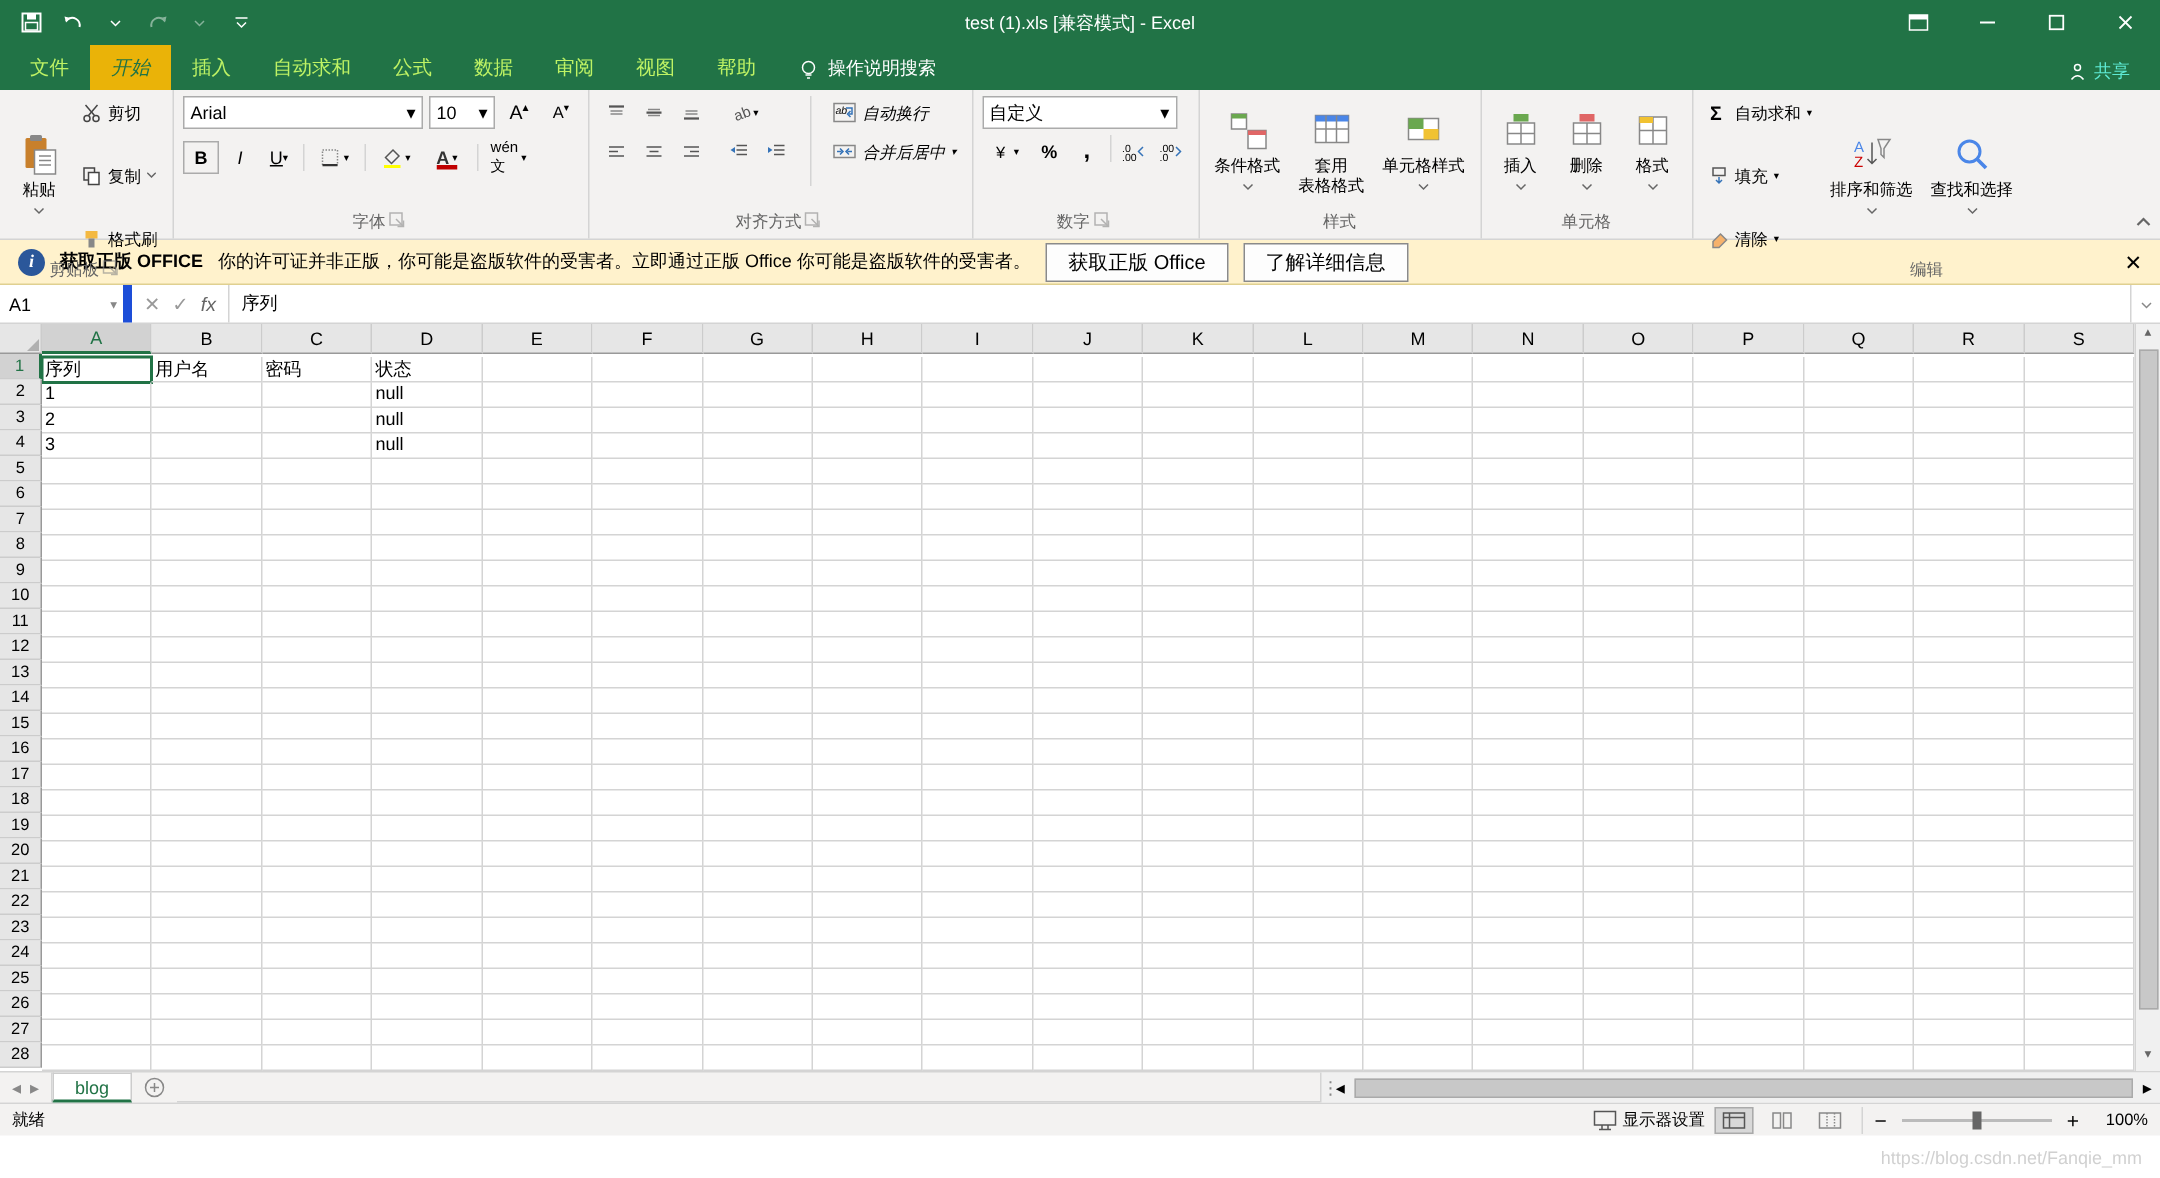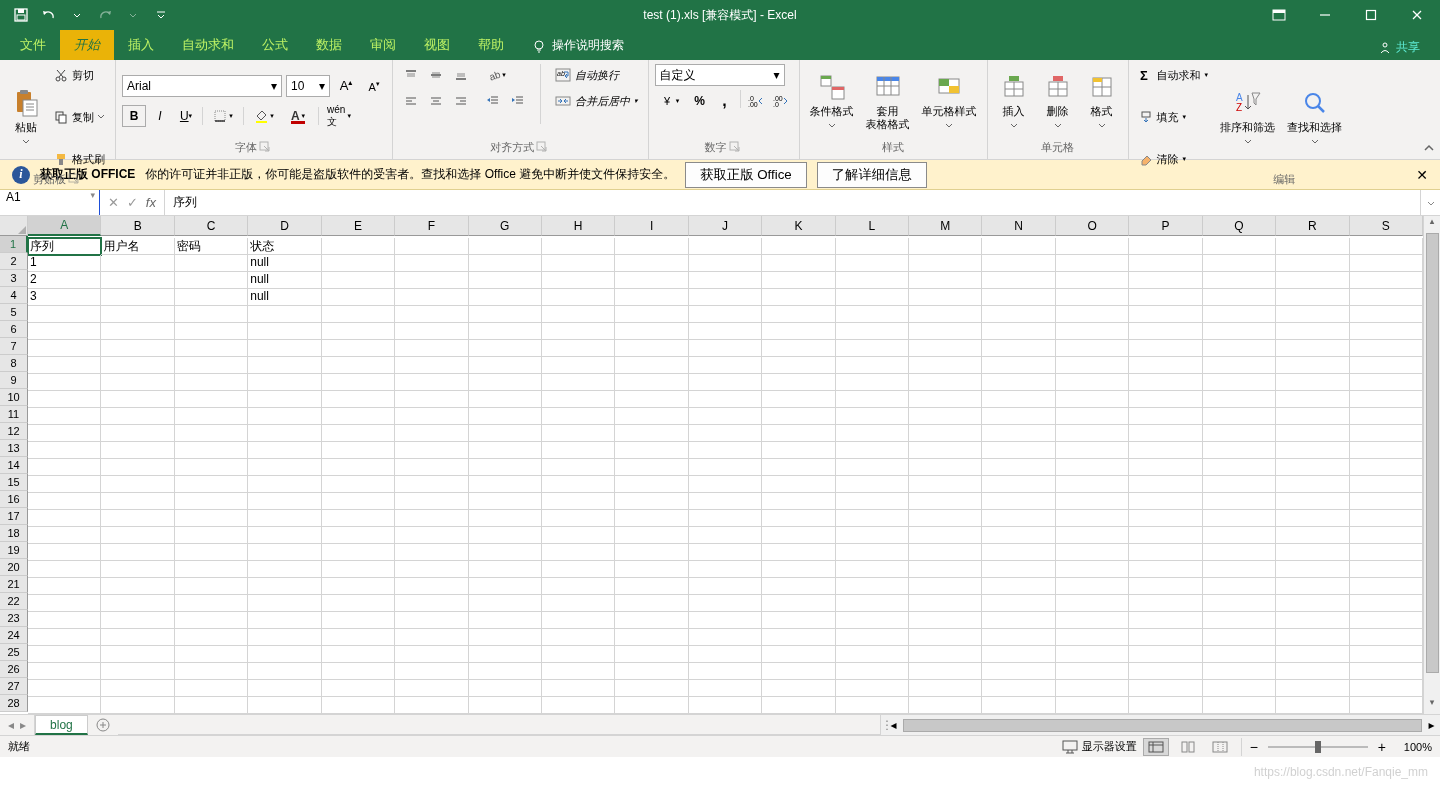--- a/index.html
+++ b/index.html
@@ -42,21 +42,21 @@
 .ribbon-collapse { position: absolute; right: 4px; bottom: 4px; cursor: pointer; }
 
 
 .license-bar { height: 30px; background: #fff2cc; border-bottom: 1px solid #e0d090; display: flex; align-items: center; padding: 0 12px; gap: 10px; font-size: 12px; }
 .lic-icon { width: 18px; height: 18px; border-radius: 50%; background: #2b579a; color: #fff; display: flex; align-items: center; justify-content: center; font-weight: bold; font-style: italic; font-family: Georgia,serif; }
 .lic-btn { padding: 3px 14px; border: 1px solid #8a8a8a; background: #fdfdfd; cursor: pointer; }
 .lic-close { margin-left: auto; cursor: pointer; font-size: 14px; }
 
 
 .formula-bar { height: 26px; border-bottom: 1px solid #d4d4d4; display: flex; align-items: stretch; }
-.name-box { width: 100px; border-right: 1px solid #1d4ed8; display: flex; padding: 0 6px; position: relative; }
+.name-box { width: 88px; border-right: 6px solid #1d4ed8; display: flex; align-items: center; padding: 0 6px; position: relative; }
 .name-box .arr { position: absolute; right: 4px; }
 .fb-btns { display: flex; align-items: center; border-right: 1px solid #d4d4d4; padding: 0 8px; gap: 8px; }
 .fb-btn { color: #999; cursor: pointer; font-size: 13px; }
 .fx { font-style: italic; color: #666; }
 .formula-input { flex: 1; padding: 0 8px; display: flex; align-items: center; }
 .fb-expand { width: 20px; border-left: 1px solid #d4d4d4; display: flex; align-items: center; justify-content: center; cursor: pointer; }
 
 
 .grid-container { height: 498px; display: flex; }
 .corner { width: 28px; height: 20px; background: #e6e6e6; border-right: 1px solid #ccc; border-bottom: 1px solid #999; display: flex; align-items: flex-end; justify-content: flex-end; }
@@ -242,21 +242,21 @@
     <div class="rgroup-label">
         <span>剪贴板</span>
         <svg class="dlauncher" width="12" height="12">
           <rect x="1" y="1" width="8" height="8" fill="none" stroke="#888"></rect>
           <path d="M5 5 L10 10 M10 6 L10 10 L6 10" fill="none" stroke="#888"></path>
         </svg>
       </div>
   </div>
 
   <div class="rgroup">
-    <div style="display:flex;flex-direction:column;gap:4px;flex:1;justify-content:center;">
+    <div style="display:flex;flex-direction:column;gap:4px;flex:1;">
       <div class="font-row1">
         <div class="combo" style="width:160px">
             <span>Arial</span>
             <span class="arr">▾</span>
           </div>
         <div class="combo" style="width:44px">
             <span>10</span>
             <span class="arr">▾</span>
           </div>
         <div class="icon-btn">
@@ -621,21 +621,21 @@
   <div class="ribbon-collapse">
       <svg width="14" height="14">
         <path d="M3 9 L7 5 L11 9" fill="none" stroke="#666" stroke-width="1.5"></path>
       </svg>
     </div>
 </div>
 
 <div class="license-bar">
   <div class="lic-icon">i</div>
   <b>获取正版 OFFICE</b>
-  <span>你的许可证并非正版，你可能是盗版软件的受害者。查找和选择 Office 避免中断并使文件保持安全。</span>
+  <span>你的许可证并非正版，你可能是盗版软件的受害者。立即通过正版 Office 你可能是盗版软件的受害者。</span>
   <button class="lic-btn">获取正版 Office</button>
   <button class="lic-btn">了解详细信息</button>
   <div class="lic-close">✕</div>
 </div>
 
 <div class="formula-bar">
   <div class="name-box">
       <span>A1</span>
       <span class="arr" style="font-size:9px;color:#888">▾</span>
     </div>

